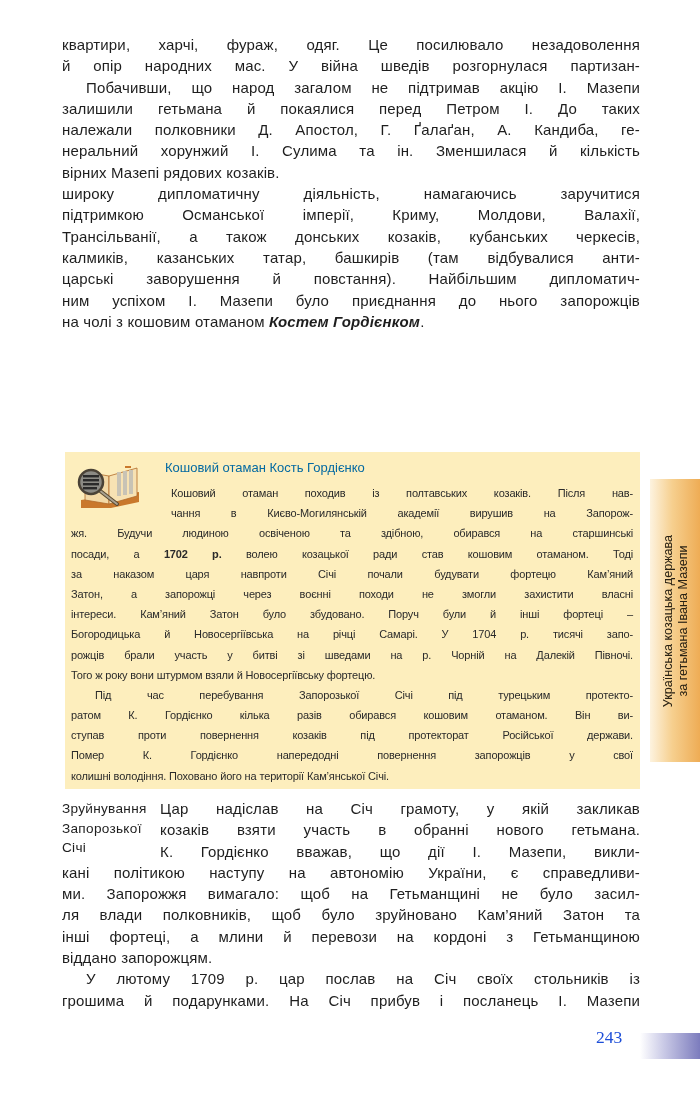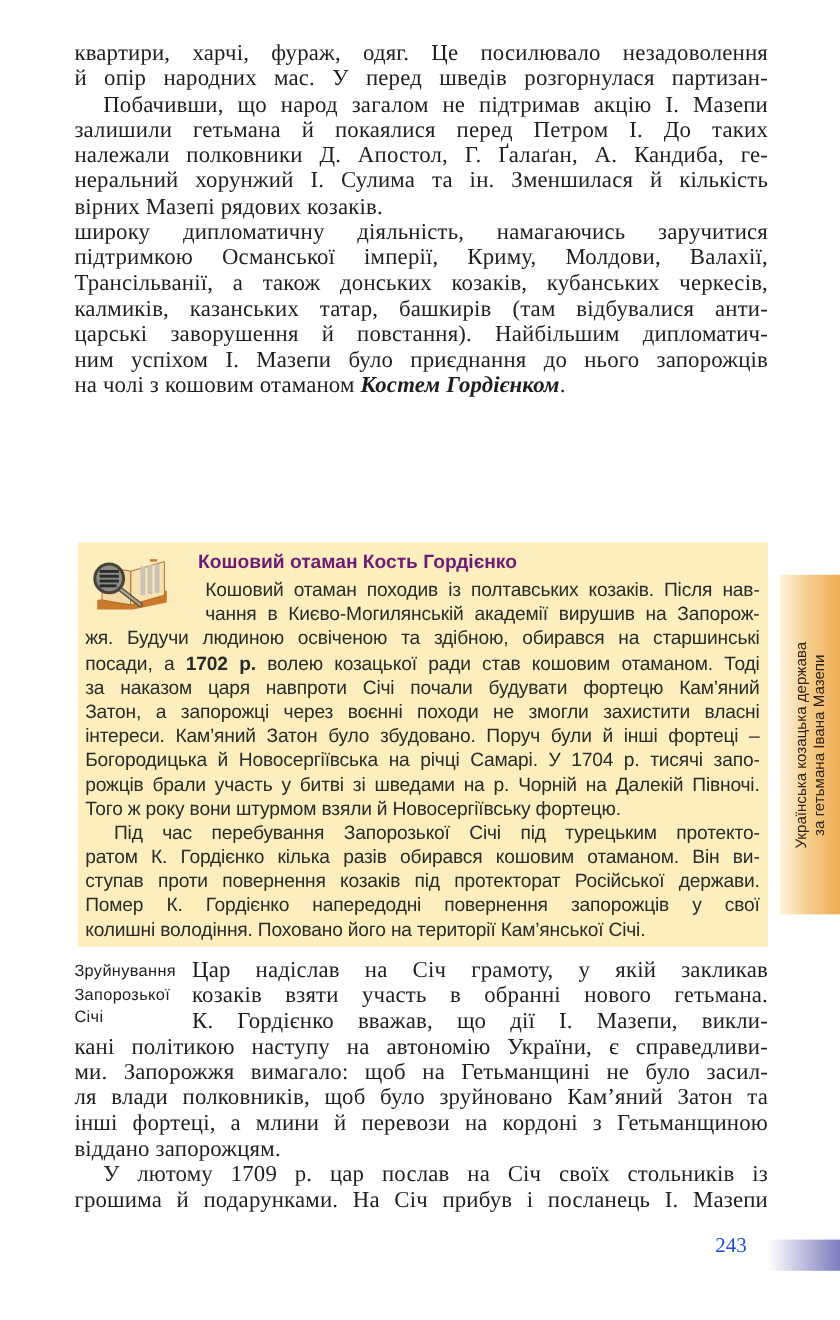--- a/index.html
+++ b/index.html
@@ -8,38 +8,38 @@
     color:#1e1e1e;
   }
 
   .block { position:absolute; left:62px; width:578px; }
   .line {
     display:block; white-space:nowrap; text-align:justify; text-align-last:justify;
     height:21.3px; line-height:21.3px; overflow:visible;
   }
   .line.last { text-align-last:left; }
   .line.indent { padding-left:24px; }
-  .main { font-family:Liberation Serif, serif; font-size:19px; letter-spacing:0.15px; }
+  .main { font-family:Liberation Sans, sans-serif; font-size:15px; letter-spacing:0.15px; }
 
   #top-block { top:34px; }
 
   
   #info-box {
     position:absolute; left:65px; top:452px; width:575px; height:337px;
     background:#fdeebd;
   }
   #info-box .icon-wrap { position:absolute; left:8px; top:10px; width:72px; height:48px; }
   #info-box .box-title {
     position:absolute; left:100px; top:8px; font-family:"Liberation Sans", sans-serif;
-    font-weight:bold; font-size:16px; color:#701a75;
+    font-weight:normal; font-size:13px; color:#0369a1;
   }
   .boxline {
     display:block; white-space:nowrap; text-align:justify; text-align-last:justify;
     height:20.2px; line-height:20.2px; font-family:"Liberation Sans", sans-serif;
-    font-size:16px; color:#2a2a2a; letter-spacing:-0.15px;
+    font-size:11px; color:#2a2a2a; letter-spacing:-0.15px;
   }
   .boxline.last { text-align-last:left; }
   .boxline.indent { padding-left:24px; }
   .boxline.narrow { margin-left:100px; }
   #box-text { position:absolute; left:6px; top:31px; width:562px; }
 
   
   #side-heading {
     position:absolute; left:62px; top:799px; width:140px;
     font-family:"Liberation Sans", sans-serif; font-weight:normal; font-size:13.6px;
@@ -68,21 +68,21 @@
   #page-tab {
     position:absolute; left:640px; top:1033px; width:60px; height:26px;
     background:linear-gradient(to right, #ffffff 0%, #c9c9e6 40%, #7c7cbd 100%);
   }
 </style>
 </head>
 <body>
 
 <div id="top-block" class="block main">
   <span class="line">квартири, харчі, фураж, одяг. Це посилювало незадоволення</span>
-  <span class="line">й опір народних мас. У перед шведів розгорнулася партизан-</span>
+  <span class="line">й опір народних мас. У війна шведів розгорнулася партизан-</span>
   <span class="line indent">Побачивши, що народ загалом не підтримав акцію І. Мазепи</span>
   <span class="line">залишили гетьмана й покаялися перед Петром І. До таких</span>
   <span class="line">належали полковники Д. Апостол, Г. Ґалаґан, А. Кандиба, ге-</span>
   <span class="line">неральний хорунжий І. Сулима та ін. Зменшилася й кількість</span>
   <span class="line last">вірних Мазепі рядових козаків.</span>
   <span class="line">широку дипломатичну діяльність, намагаючись заручитися</span>
   <span class="line">підтримкою Османської імперії, Криму, Молдови, Валахії,</span>
   <span class="line">Трансільванії, а також донських козаків, кубанських черкесів,</span>
   <span class="line">калмиків, казанських татар, башкирів (там відбувалися анти-</span>
   <span class="line">царські заворушення й повстання). Найбільшим дипломатич-</span>

